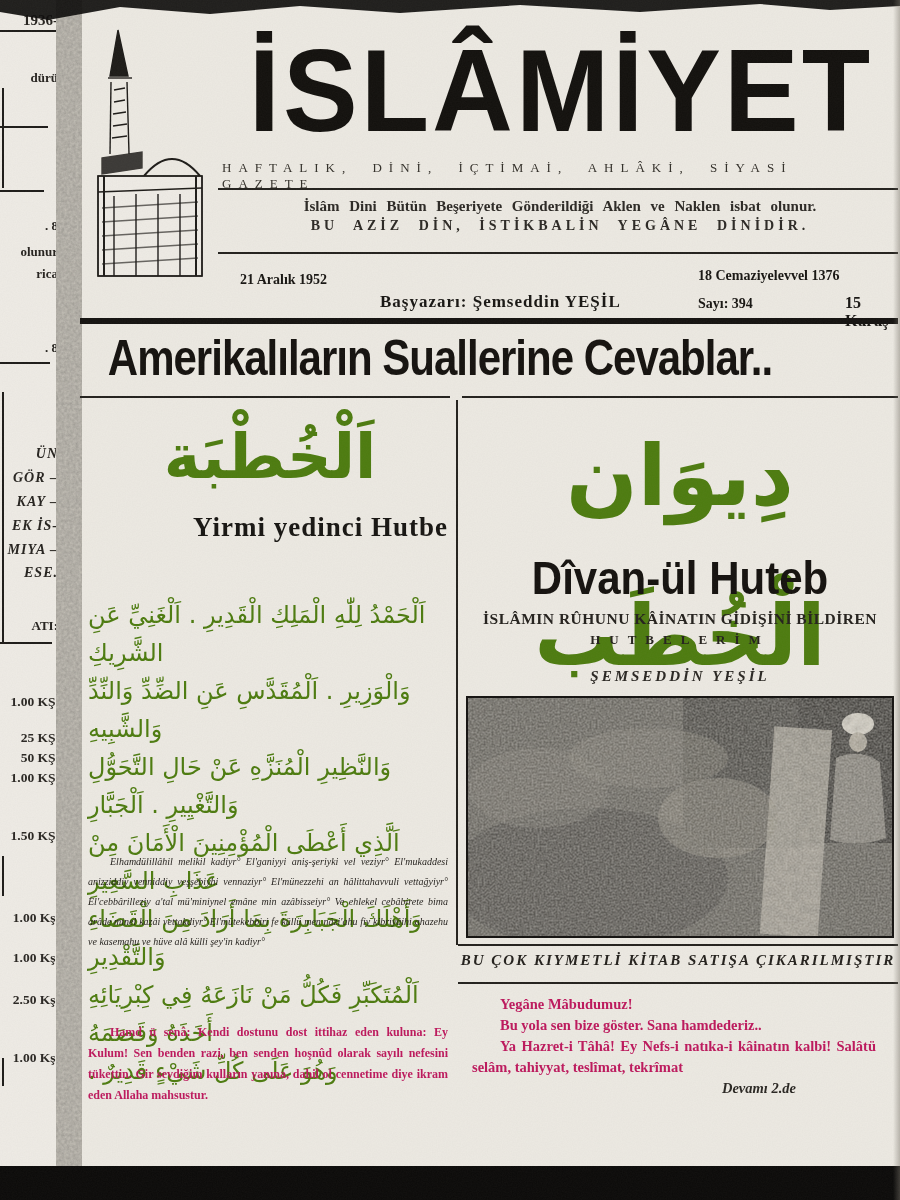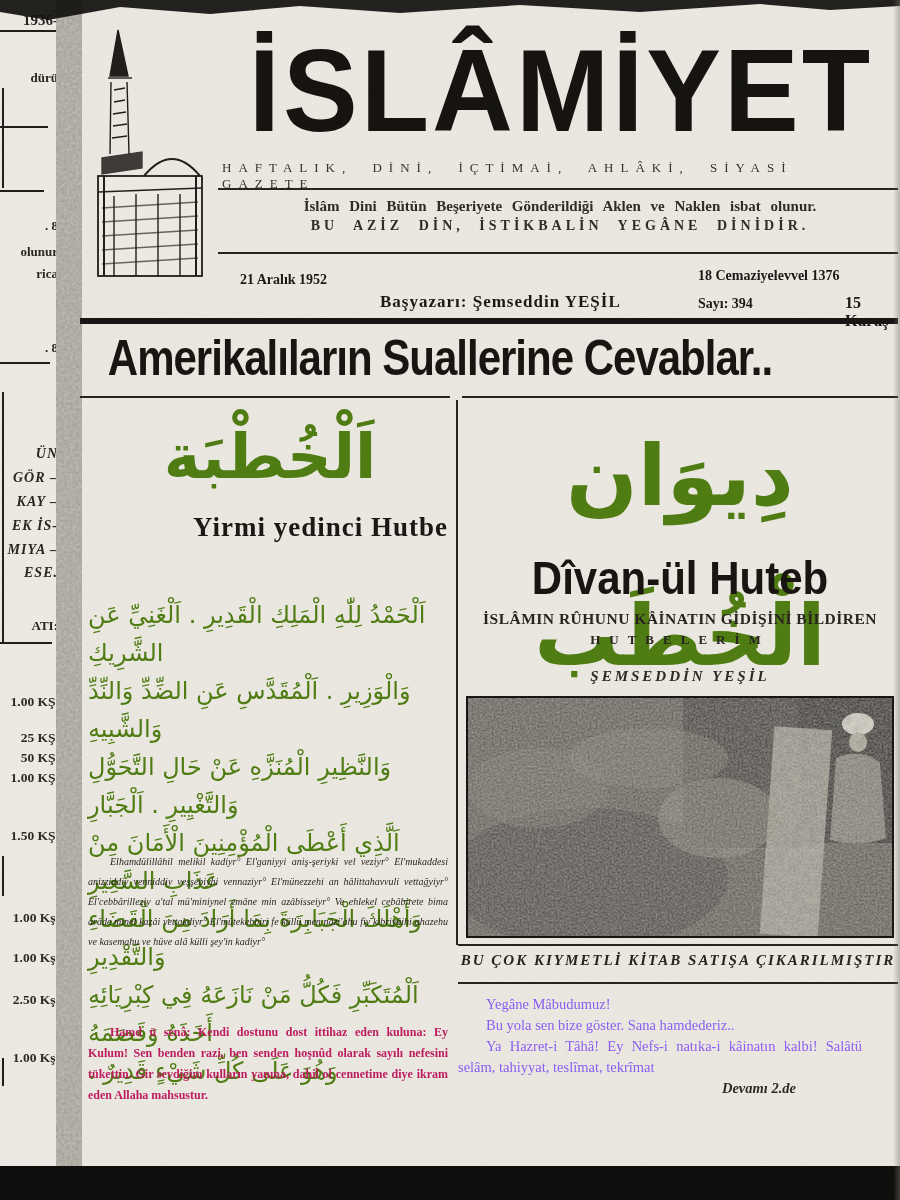--- a/index.html
+++ b/index.html
@@ -66,21 +66,21 @@
     font-family:"Liberation Sans", sans-serif;font-weight:900;font-size:42px;
     transform:scaleY(1.1);transform-origin:center top;color:#14110e;
   }
   #book-sub1{left:462px;top:610px;width:436px;text-align:center;font-size:15.5px;font-weight:bold;letter-spacing:.5px;color:#24211d;}
   #book-sub2{left:466px;top:632px;width:428px;text-align:center;font-size:13px;font-weight:bold;letter-spacing:9px;color:#24211d;}
   #author{left:466px;top:668px;width:428px;text-align:center;font-size:15px;font-weight:bold;font-style:italic;letter-spacing:3px;color:#2a2723;}
   #photo{left:466px;top:696px;width:424px;height:238px;border:2px solid #141210;background:#45433f;}
   #caption-rule-top{left:458px;top:944px;width:440px;height:2px;background:#23211d;}
   #photo-caption{left:458px;top:952px;width:440px;text-align:center;font-size:15px;font-weight:bold;font-style:italic;letter-spacing:2px;color:#24211d;}
   #caption-rule-bot{left:458px;top:982px;width:440px;height:2px;background:#23211d;}
-  #closing{left:458px;top:994px;width:404px;font-size:14.5px;line-height:21px;font-weight:normal;color:#8b5cf6;}
+  #closing{left:472px;top:994px;width:404px;font-size:14.5px;line-height:21px;font-weight:bold;color:#be185d;}
   #closing .cl1,#closing .cl2{padding-left:28px;}
   #closing .cl3{text-indent:28px;text-align:justify;}
   #continuation{left:466px;top:1080px;width:330px;text-align:right;font-size:14.5px;font-style:italic;font-weight:bold;color:#2a2723;}
   
   #top-torn{left:0;top:0;width:900px;height:22px;pointer-events:none;}
   #bottom-bar{left:0;top:1166px;width:900px;height:34px;background:#0b0a09;}
   #right-edge{left:893px;top:0;width:7px;height:1200px;background:linear-gradient(to right,rgba(120,115,105,0),rgba(120,115,105,.45));}
   .noise-overlay{left:0;top:0;width:900px;height:1200px;pointer-events:none;opacity:.5;}
 </style>
 </head>

